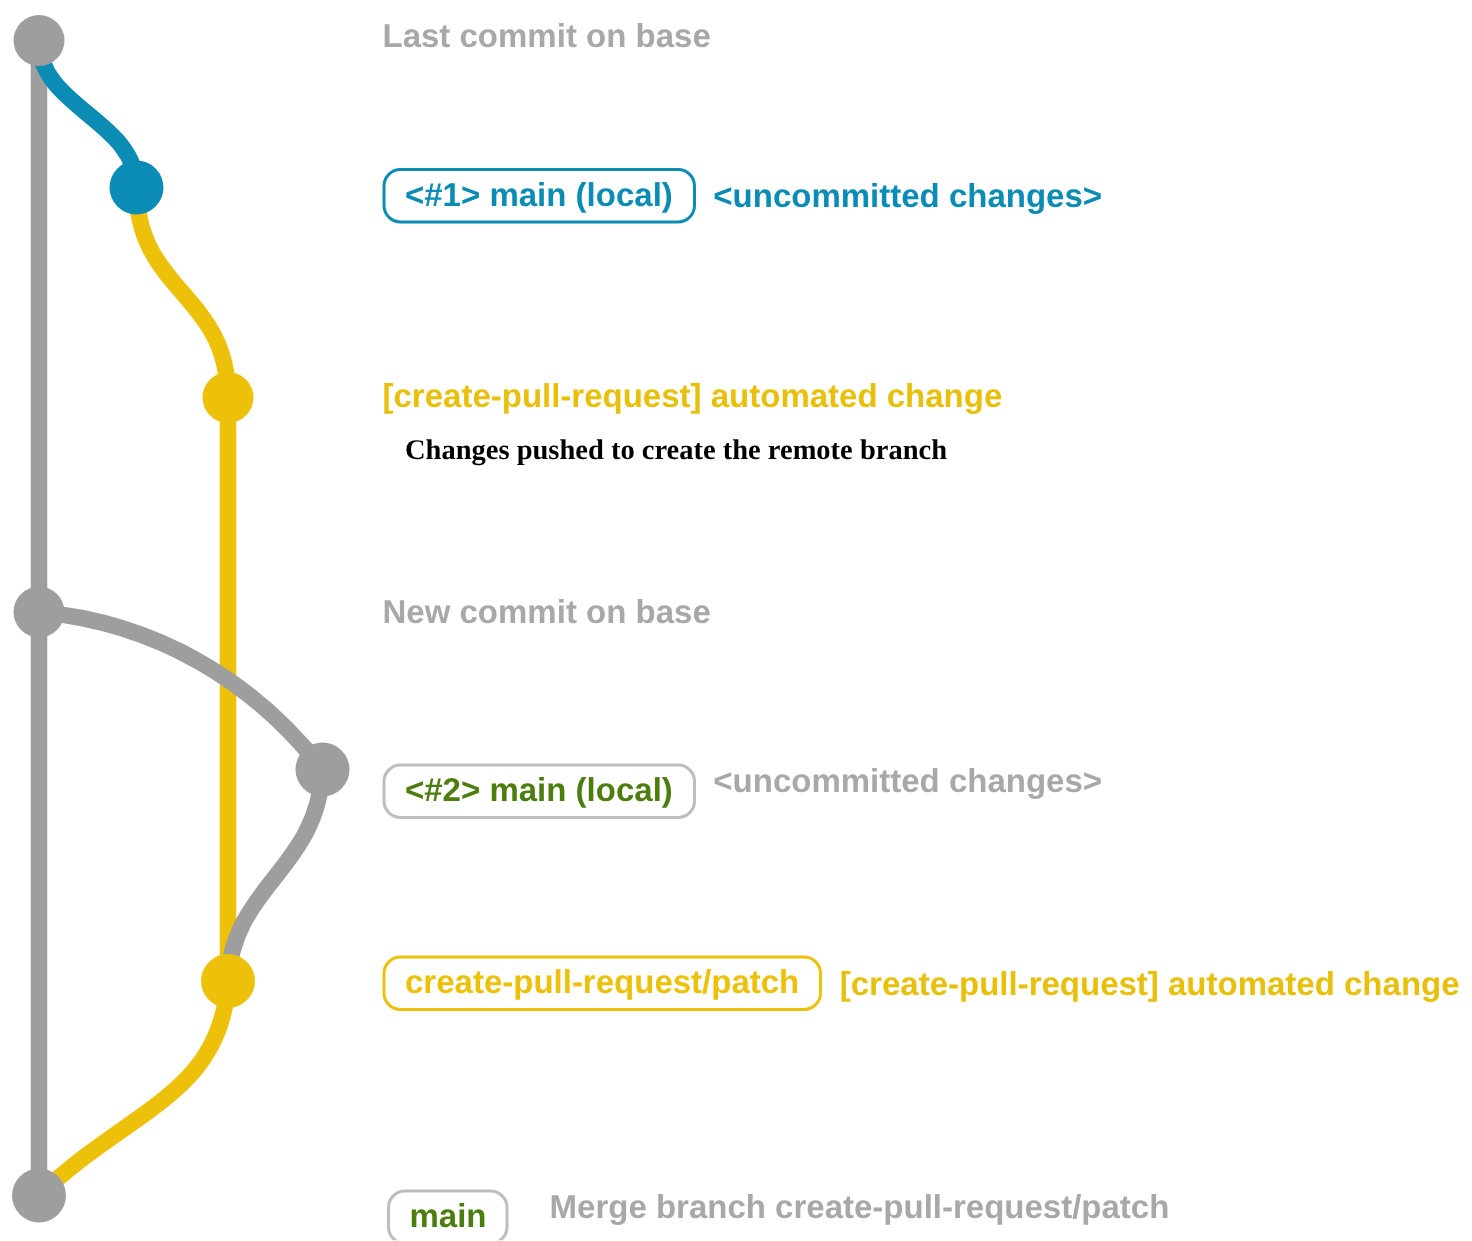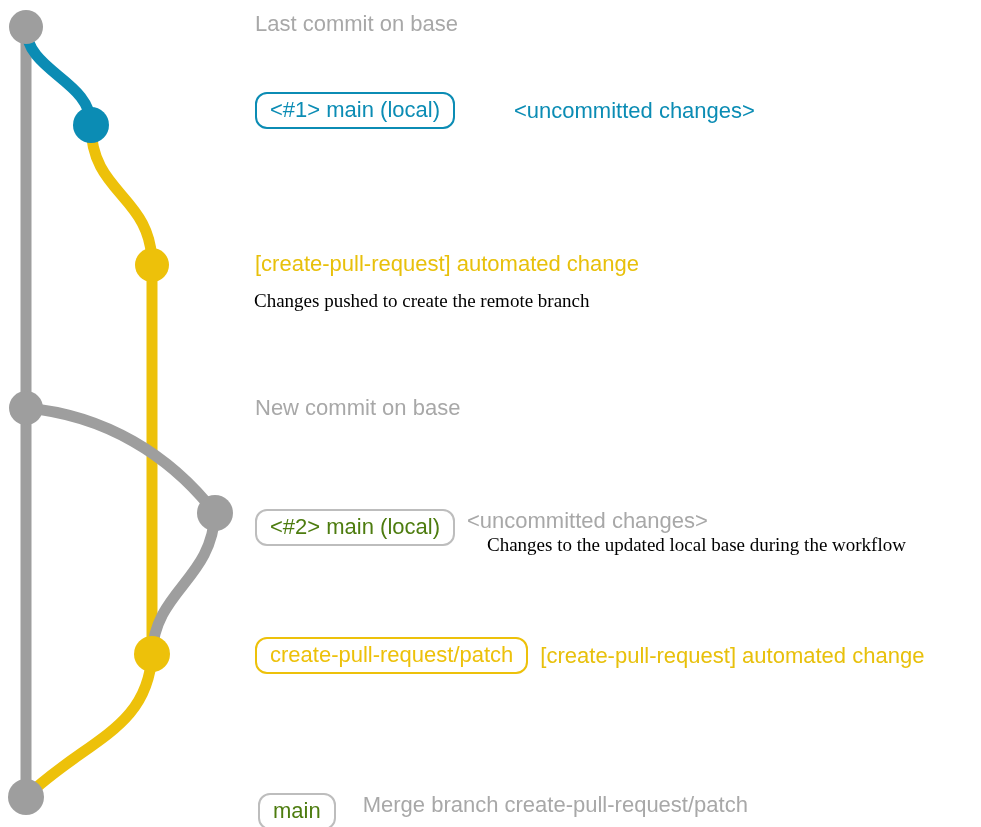--- a/index.html
+++ b/index.html
@@ -10,20 +10,21 @@
   }
   body {
     font-family: "Liberation Sans", sans-serif;
   }
   #canvas {
     position: relative;
     width: 981px;
     height: 827px;
     background: #ffffff;
     overflow: hidden;
+    font-weight: bold;
   }
   #graph-svg {
     position: absolute;
     left: 0;
     top: 0;
     width: 981px;
     height: 827px;
   }
   .row {
     position: absolute;
@@ -91,39 +92,38 @@
     <circle cx="26" cy="408" r="17" fill="#9e9e9e"></circle>
     <circle cx="215" cy="513" r="18" fill="#9e9e9e"></circle>
     <circle cx="152" cy="654" r="18" fill="#edc10a"></circle>
     <circle cx="26" cy="797" r="18" fill="#9e9e9e"></circle>
   </svg>
 
   <div class="row" style="left:255px; top:13px;">
     <span class="plain">Last commit on base</span>
   </div>
 
-  <div class="row" style="left:255px; top:92px;gap:47px;">
+  <div class="row" style="left:255px; top:112px;">
     <span class="pill teal">&lt;#1&gt; main (local)</span>
     <span class="msg teal">&lt;uncommitted changes&gt;</span>
   </div>
 
   <div class="row" style="left:255px; top:253px;">
     <span class="msg gold" style="margin-left:0;">[create-pull-request] automated change</span>
   </div>
-  <div class="sub" style="left:254px; top:290px;">Changes pushed to create the remote branch</div>
+  <div class="sub" style="left:270px; top:290px;">Changes pushed to create the remote branch</div>
 
   <div class="row" style="left:255px; top:397px;">
     <span class="plain">New commit on base</span>
   </div>
 
   <div class="row" style="left:255px; top:496px;">
     <span class="pill gray">&lt;#2&gt; main (local)</span>
     <span class="msg gray">&lt;uncommitted changes&gt;</span>
   </div>
-  <div class="sub" style="left:487px; top:534px;">Changes to the updated local base during the workflow</div>
 
   <div class="row" style="left:255px; top:637px;">
     <span class="pill gold">create-pull-request/patch</span>
     <span class="msg gold">[create-pull-request] automated change</span>
   </div>
 
   <div class="row" style="left:258px; top:780px;gap:15px;">
     <span class="pill gray">main</span>
     <span class="msg gray">Merge branch create-pull-request/patch</span>
   </div>

